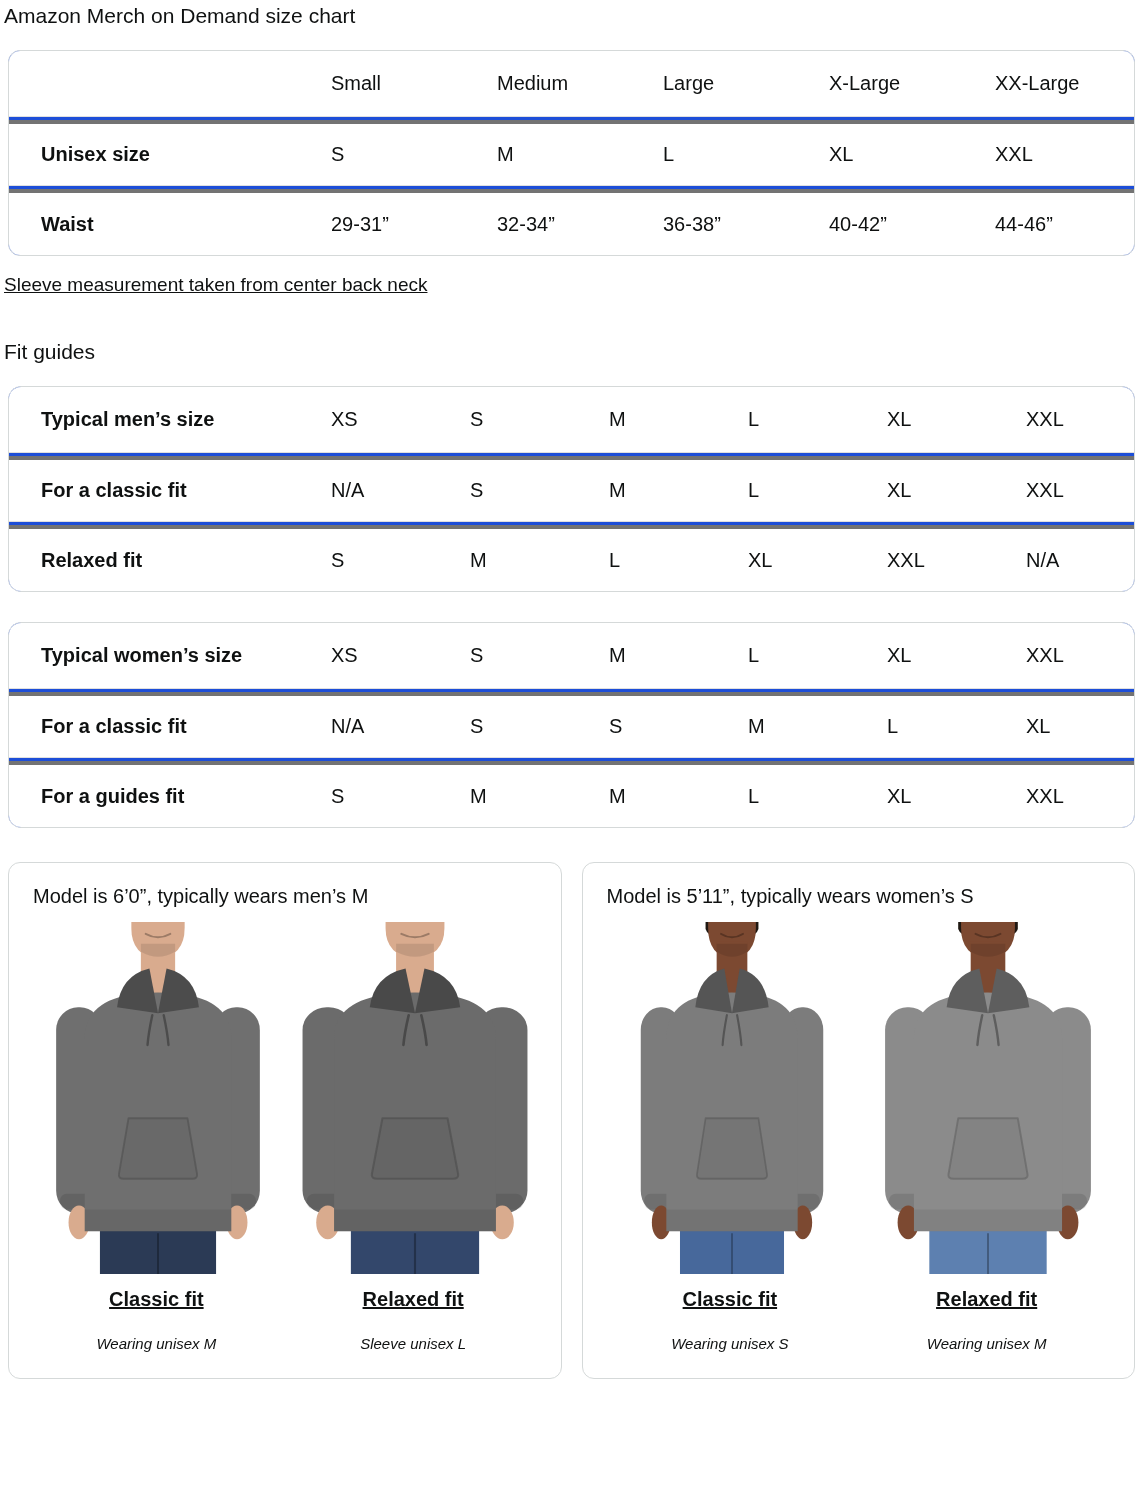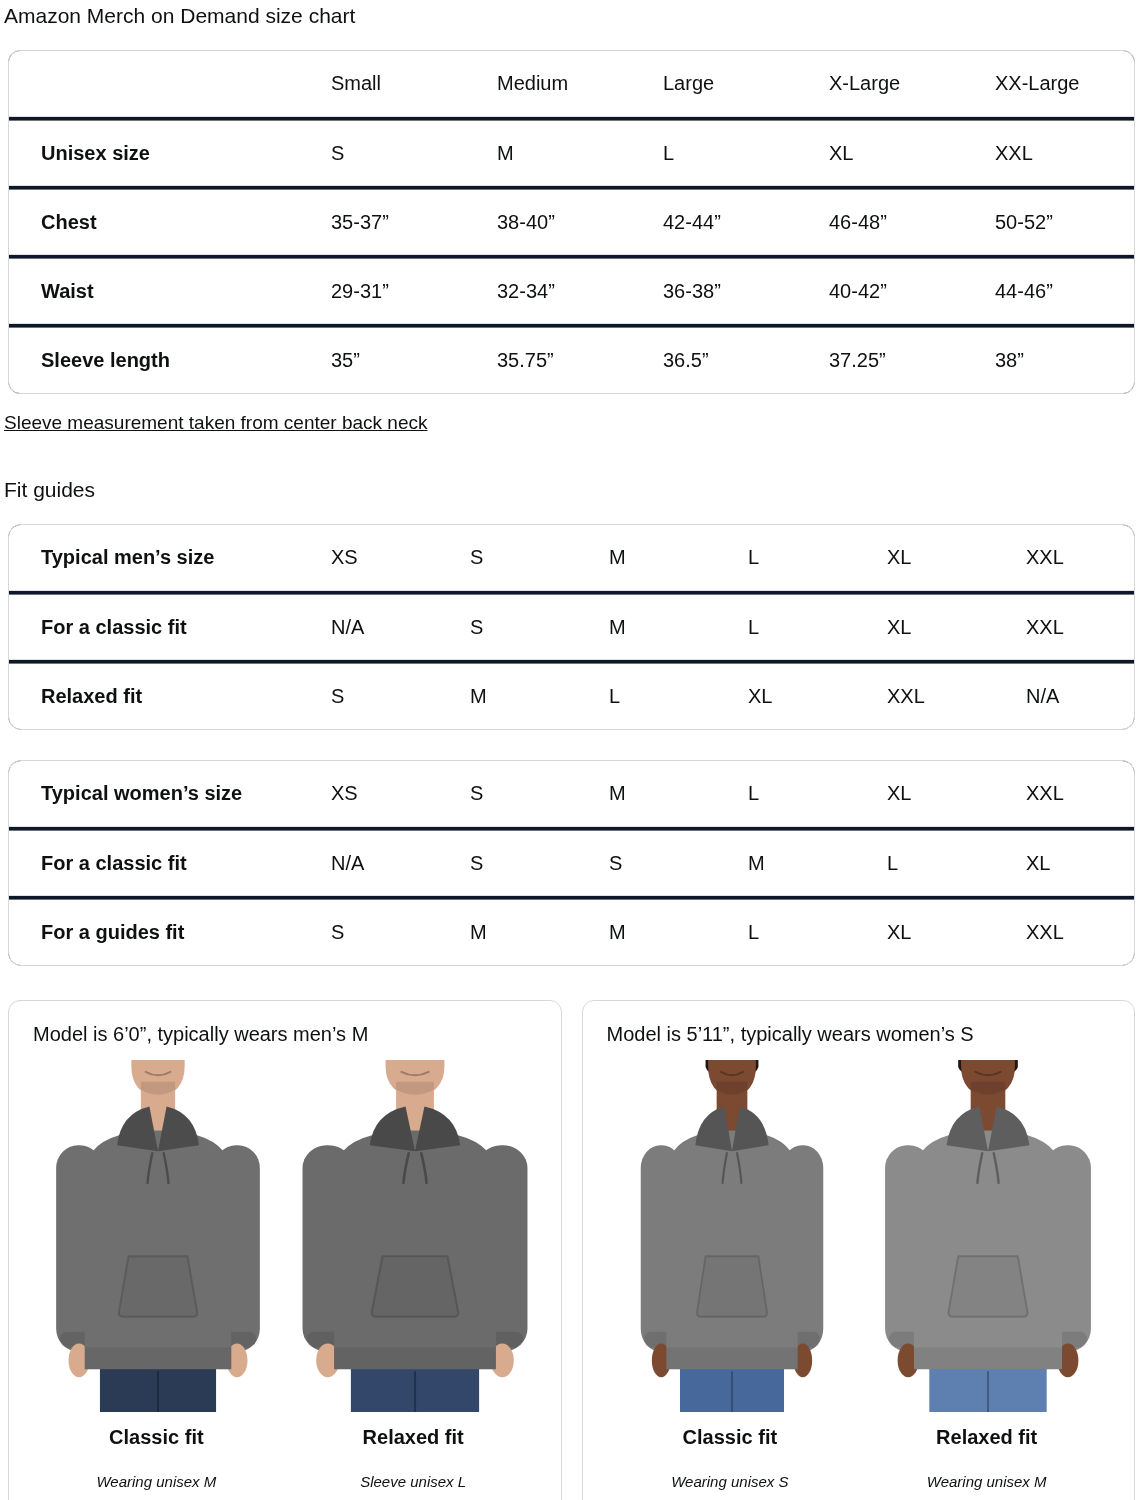--- a/index.html
+++ b/index.html
@@ -8,30 +8,30 @@
     width: 1143px;
     font-family: "Liberation Sans", sans-serif;
     color: #0F1111;
     padding: 2px 8px 10px 8px;
   }
   .page-title { font-size: 21px; font-weight: 400; margin: 2px 0 0 -4px; }
   .card {
     border: 1px solid #d5d9d9;
     border-radius: 12px;
     overflow: hidden;
-    background: #0f172a;
+    background: #1d4ed8;
   }
   .size-card { margin-top: 22px; }
   .trow {
     display: grid;
     align-items: center;
     min-height: 66px;
     padding-left: 32px;
     background: #fff;
-    border-top: 1px solid #737373;
+    border-top: 4px solid #737373;
     border-bottom: 1px solid #e0e0e0;
   }
   .trow + .trow { margin-top: 3px; }
   .card .trow:first-child { border-top: none; }
   .card .trow:last-child { border-bottom: none; }
   .cols-5 { grid-template-columns: 290px repeat(5, 166px); }
   .cols-6 { grid-template-columns: 290px repeat(6, 139px); }
   .cell { font-size: 20px; font-weight: 400; padding-right: 6px; white-space: nowrap; }
   .cell.label { font-weight: 700; }
   .note { font-size: 19px; margin: 18px 0 0 -4px; text-decoration: underline; }
@@ -48,21 +48,21 @@
     background: #fff;
   }
   .panel-heading { font-size: 20px; font-weight: 400; }
   .figures { display: flex; justify-content: space-between; margin-top: 14px; }
   .figure { width: 49%; text-align: center; }
   .model-svg { width: 250px; height: 352px; display: block; margin: 0 auto; }
   .v-classic-m { transform: scaleX(0.96); transform-origin: 50% 100%; }
   .v-relaxed-m { transform: scaleX(1.06); transform-origin: 50% 100%; }
   .v-classic-f { transform: scaleX(0.86); transform-origin: 50% 100%; }
   .v-relaxed-f { transform: scaleX(0.97); transform-origin: 50% 100%; }
-  .figure-caption { font-size: 20px; font-weight: 700; margin-top: 14px; }
+  .figure-caption { font-size: 20px; font-weight: 700; margin-top: 14px; text-decoration: underline; }
   .figure-subcaption { font-size: 15px; font-weight: 400; margin-top: 24px; font-style: italic; }
 </style>
 </head>
 <body>
 
 <svg width="0" height="0" style="position:absolute" aria-hidden="true">
   <defs>
     <symbol id="hoodie-person" viewBox="0 0 250 355">
       <path fill="var(--hair,transparent)" d="M94,0 h16 l-3,16 q-11,-3 -13,-9 Z"></path>
       <path fill="var(--hair,transparent)" d="M156,0 h-16 l3,16 q11,-3 13,-9 Z"></path>
@@ -104,43 +104,27 @@
     </div>
     <div class="trow cols-5">
       <div class="cell label">Unisex size</div>
       <div class="cell">S</div>
       <div class="cell">M</div>
       <div class="cell">L</div>
       <div class="cell">XL</div>
       <div class="cell">XXL</div>
     </div>
     <div class="trow cols-5">
-      <div class="cell label">Chest</div>
-      <div class="cell">35-37”</div>
-      <div class="cell">38-40”</div>
-      <div class="cell">42-44”</div>
-      <div class="cell">46-48”</div>
-      <div class="cell">50-52”</div>
-    </div>
-    <div class="trow cols-5">
       <div class="cell label">Waist</div>
       <div class="cell">29-31”</div>
       <div class="cell">32-34”</div>
       <div class="cell">36-38”</div>
       <div class="cell">40-42”</div>
       <div class="cell">44-46”</div>
     </div>
-    <div class="trow cols-5">
-      <div class="cell label">Sleeve length</div>
-      <div class="cell">35”</div>
-      <div class="cell">35.75”</div>
-      <div class="cell">36.5”</div>
-      <div class="cell">37.25”</div>
-      <div class="cell">38”</div>
-    </div>
   </div>
 
   <p class="note">Sleeve measurement taken from center back neck</p>
 
   <h2 class="section-heading">Fit guides</h2>
 
   <div class="card fit-card">
     <div class="trow cols-6">
       <div class="cell label">Typical men’s size</div>
       <div class="cell">XS</div>

